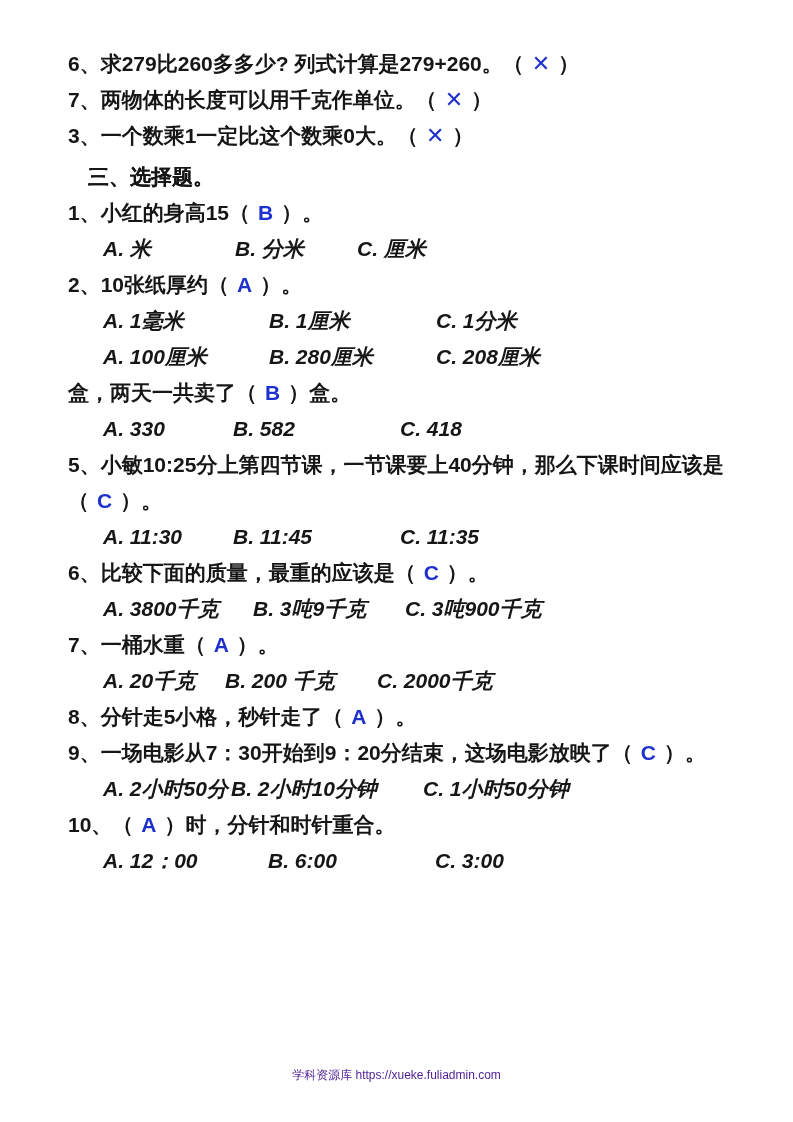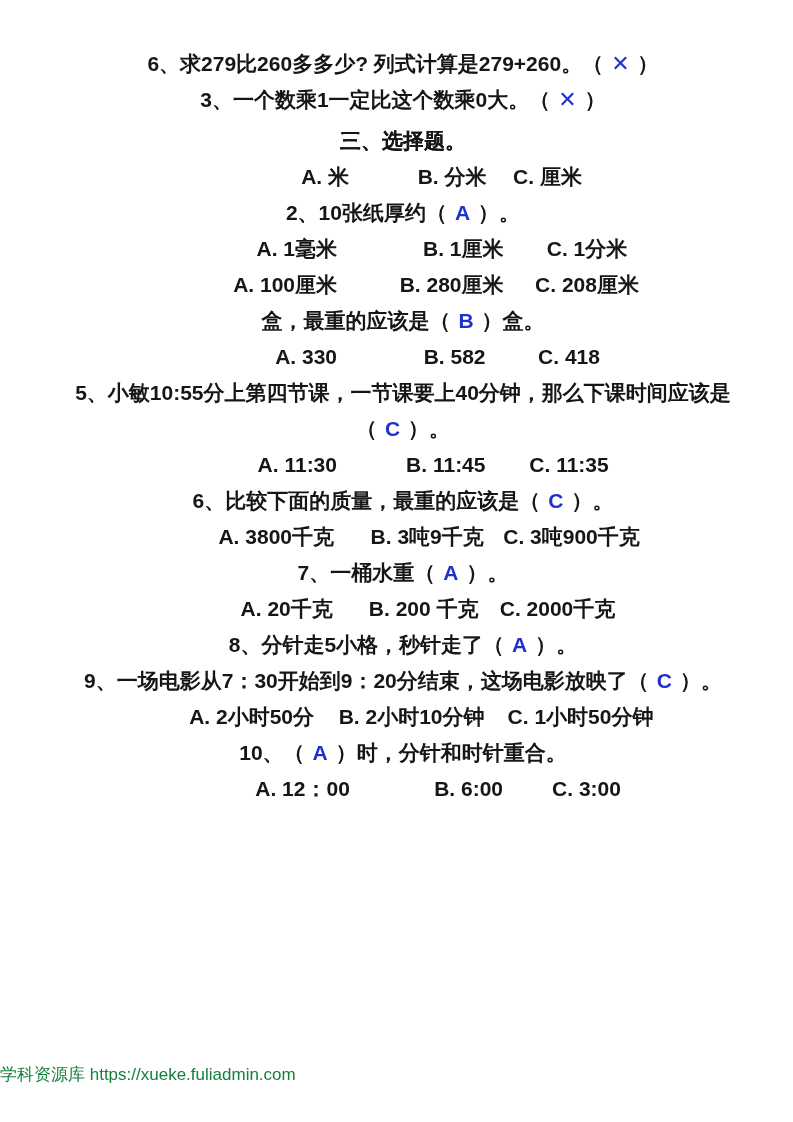--- a/index.html
+++ b/index.html
@@ -5,72 +5,75 @@
   html,body{margin:0;padding:0;background:#e9e9e9;}
   .sheet{
     position:relative;
     width:793px;height:1122px;
     background:#ffffff;
     overflow:hidden;
     font-family:"Liberation Sans","DejaVu Sans",sans-serif;
     color:#161616;
   }
   .content{
-    position:absolute;top:46px;left:51px;width:704px;text-align:center;
+    position:absolute;top:46px;left:68px;width:704px;
   }
   .line{
     line-height:36px;min-height:36px;
     font-size:21px;font-weight:bold;
   }
   .section-title{
     margin-top:5px;
     text-shadow:0 0 0.6px #161616;
+    margin-left:20px;
   }
   .opts{padding-left:35px;}
-  .opt{display:inline-block;}
+  .opt{display:inline-block;font-style:italic;}
   .blue{
     color:#1e30cd;
     padding:0 8px;
     font-weight:bold;
   }
   .mark{font-size:22px;}
   .footer{
     position:absolute;top:1064px;left:0;width:100%;
-    text-align:left;
-    font-size:17px;font-weight:normal;
-    color:#15803d;
+    text-align:center;
+    font-size:12px;font-weight:normal;
+    color:#4c1d95;
     line-height:22px;
   }
 </style>
 </head>
 <body>
 
 <div class="sheet">
   <div class="content">
 
     <div>
       <div class="line"><span>6、求279比260多多少? 列式计算是279+260。（</span><span class="blue mark">✕</span><span>）</span></div>
+      <div class="line"><span>7、两物体的长度可以用千克作单位。（</span><span class="blue mark">✕</span><span>）</span></div>
       <div class="line"><span>3、一个数乘1一定比这个数乘0大。（</span><span class="blue mark">✕</span><span>）</span></div>
     </div>
 
     <div class="line section-title">三、选择题。</div>
 
     <div>
 
+      <div class="line"><span>1、小红的身高15（</span><span class="blue">B</span><span>）。</span></div>
       <div class="line opts"><span class="opt" style="min-width:132px">A. 米</span><span class="opt" style="min-width:122px">B. 分米</span><span class="opt">C. 厘米</span></div>
 
       <div class="line"><span>2、10张纸厚约（</span><span class="blue">A</span><span>）。</span></div>
       <div class="line opts"><span class="opt" style="min-width:166px">A. 1毫米</span><span class="opt" style="min-width:167px">B. 1厘米</span><span class="opt">C. 1分米</span></div>
 
       <div class="line opts"><span class="opt" style="min-width:166px">A. 100厘米</span><span class="opt" style="min-width:167px">B. 280厘米</span><span class="opt">C. 208厘米</span></div>
 
-      <div class="line"><span>盒，最重的应该是（</span><span class="blue">B</span><span>）盒。</span></div>
+      <div class="line"><span>盒，两天一共卖了（</span><span class="blue">B</span><span>）盒。</span></div>
       <div class="line opts"><span class="opt" style="min-width:130px">A. 330</span><span class="opt" style="min-width:167px">B. 582</span><span class="opt">C. 418</span></div>
 
-      <div class="line">5、小敏10:55分上第四节课，一节课要上40分钟，那么下课时间应该是</div>
+      <div class="line">5、小敏10:25分上第四节课，一节课要上40分钟，那么下课时间应该是</div>
       <div class="line"><span>（</span><span class="blue">C</span><span>）。</span></div>
       <div class="line opts"><span class="opt" style="min-width:130px">A. 11:30</span><span class="opt" style="min-width:167px">B. 11:45</span><span class="opt">C. 11:35</span></div>
 
       <div class="line"><span>6、比较下面的质量，最重的应该是（</span><span class="blue">C</span><span>）。</span></div>
       <div class="line opts"><span class="opt" style="min-width:150px">A. 3800千克</span><span class="opt" style="min-width:152px">B. 3吨9千克</span><span class="opt">C. 3吨900千克</span></div>
 
       <div class="line"><span>7、一桶水重（</span><span class="blue">A</span><span>）。</span></div>
       <div class="line opts"><span class="opt" style="min-width:122px">A. 20千克</span><span class="opt" style="min-width:152px">B. 200 千克</span><span class="opt">C. 2000千克</span></div>
 
       <div class="line"><span>8、分针走5小格，秒针走了（</span><span class="blue">A</span><span>）。</span></div>

